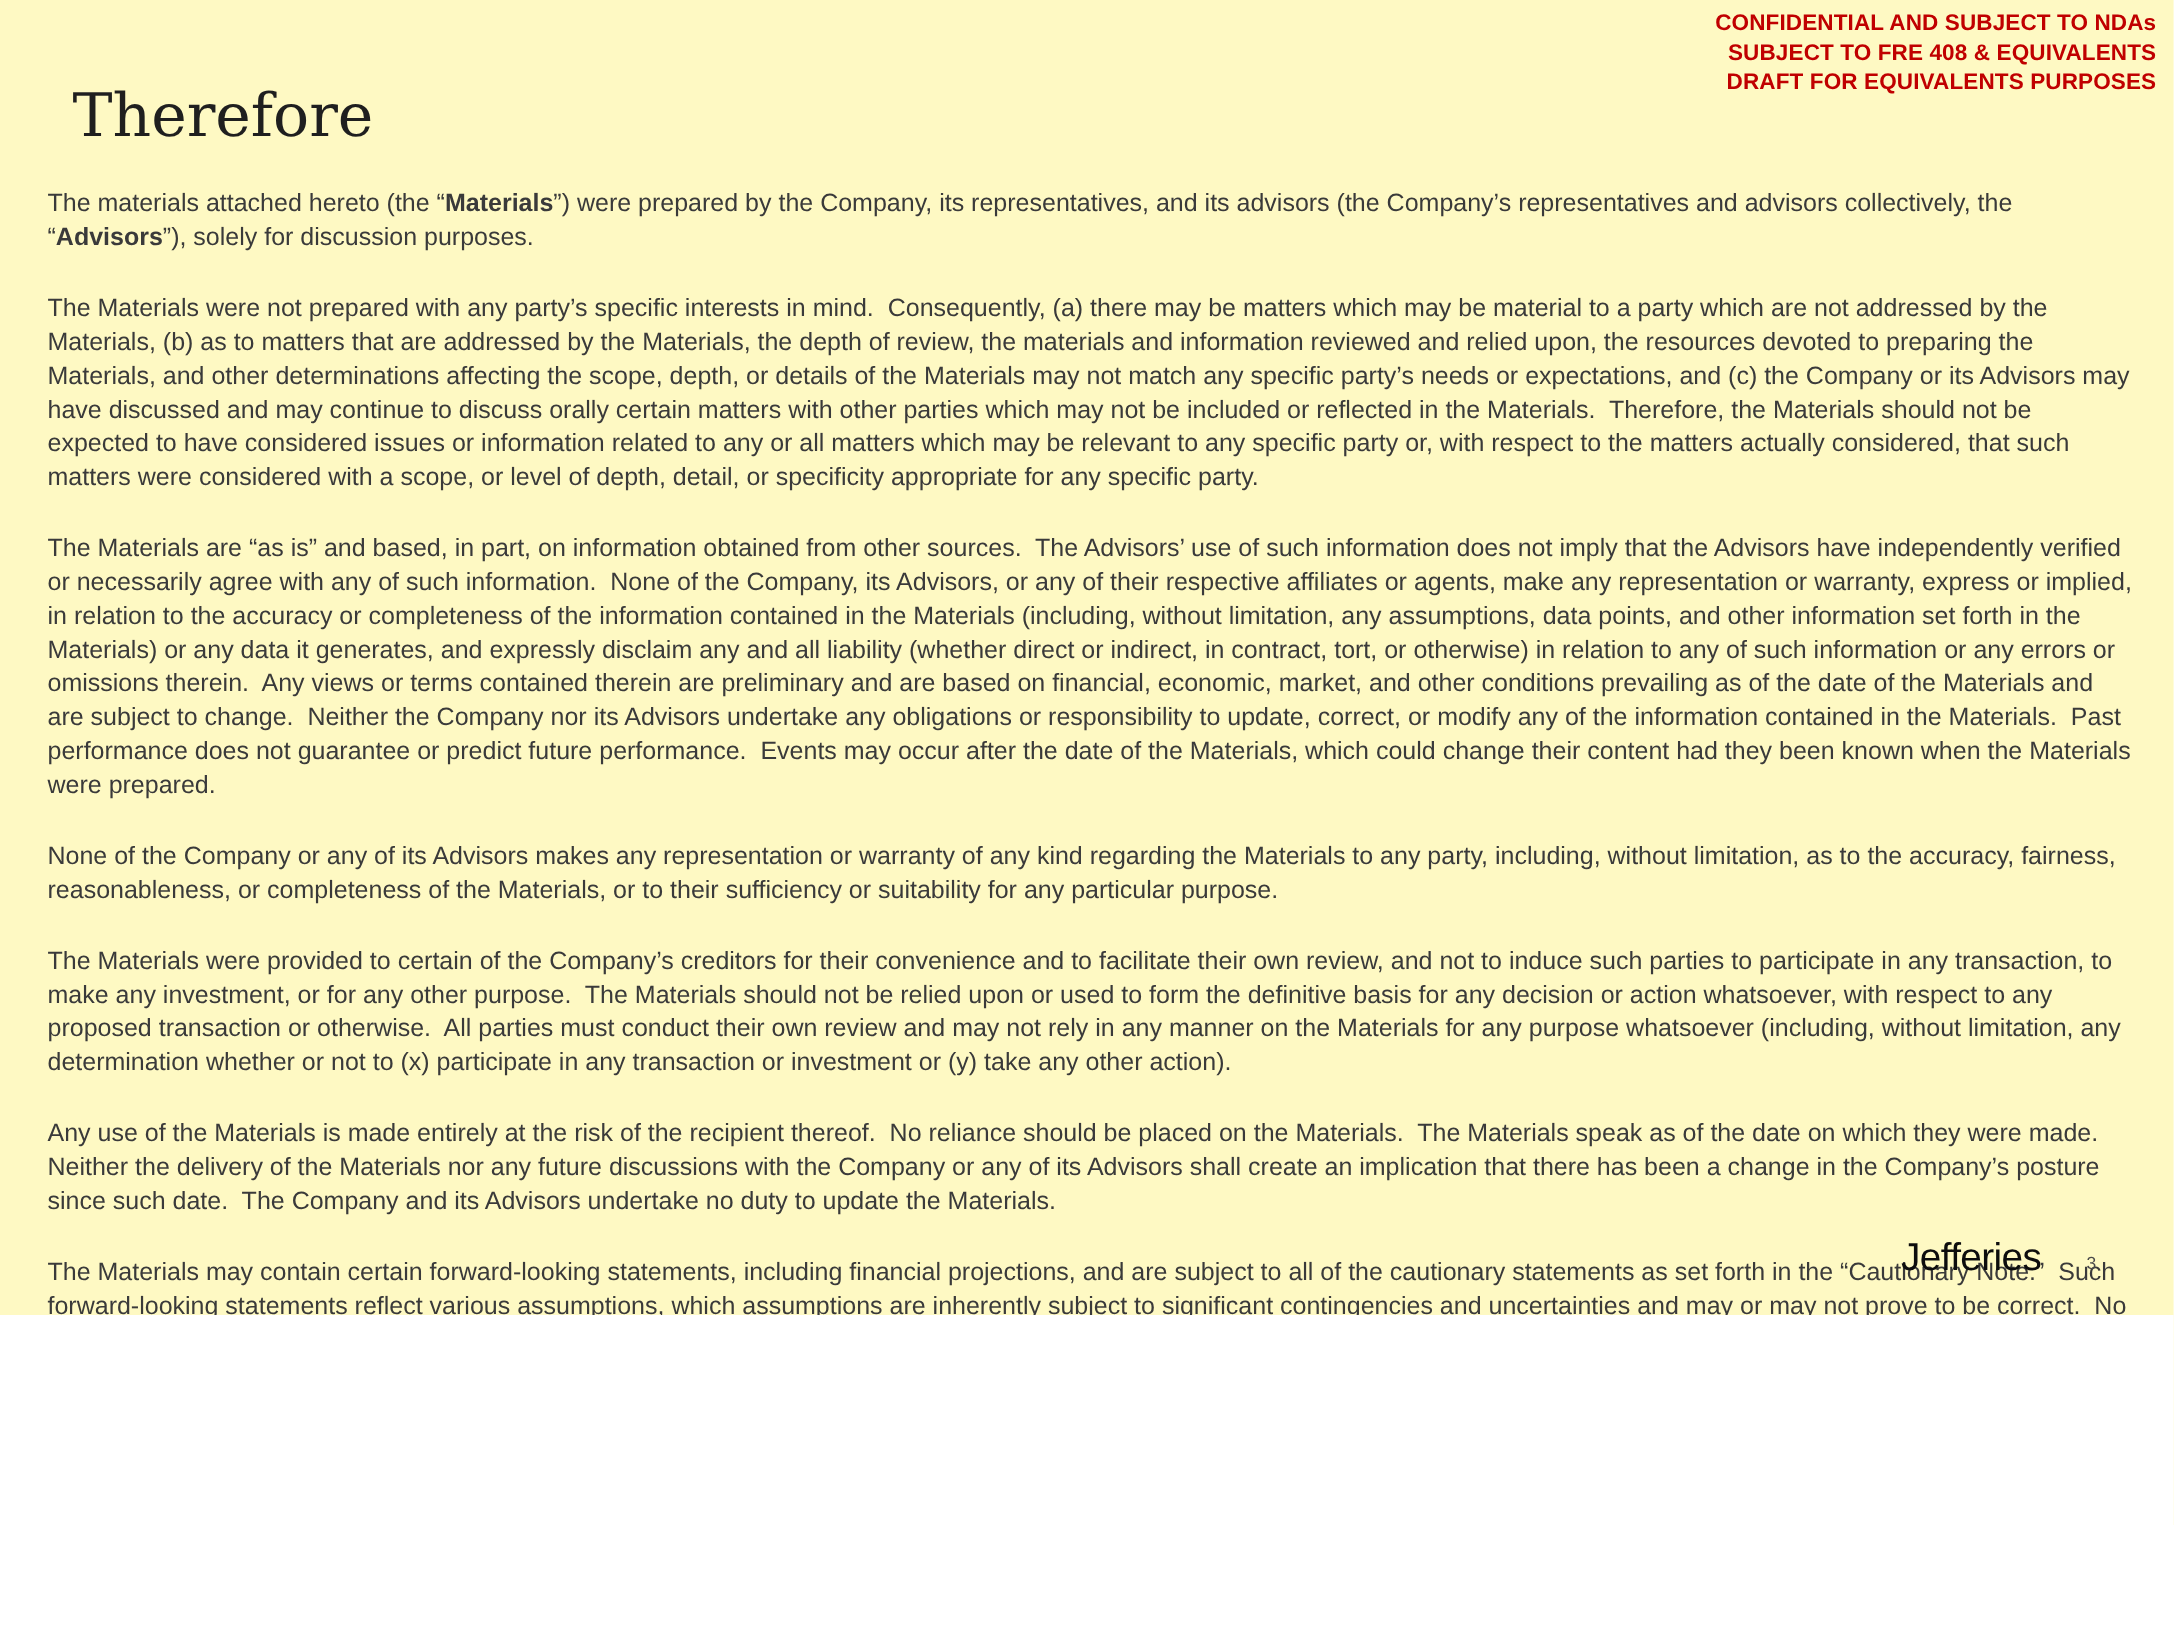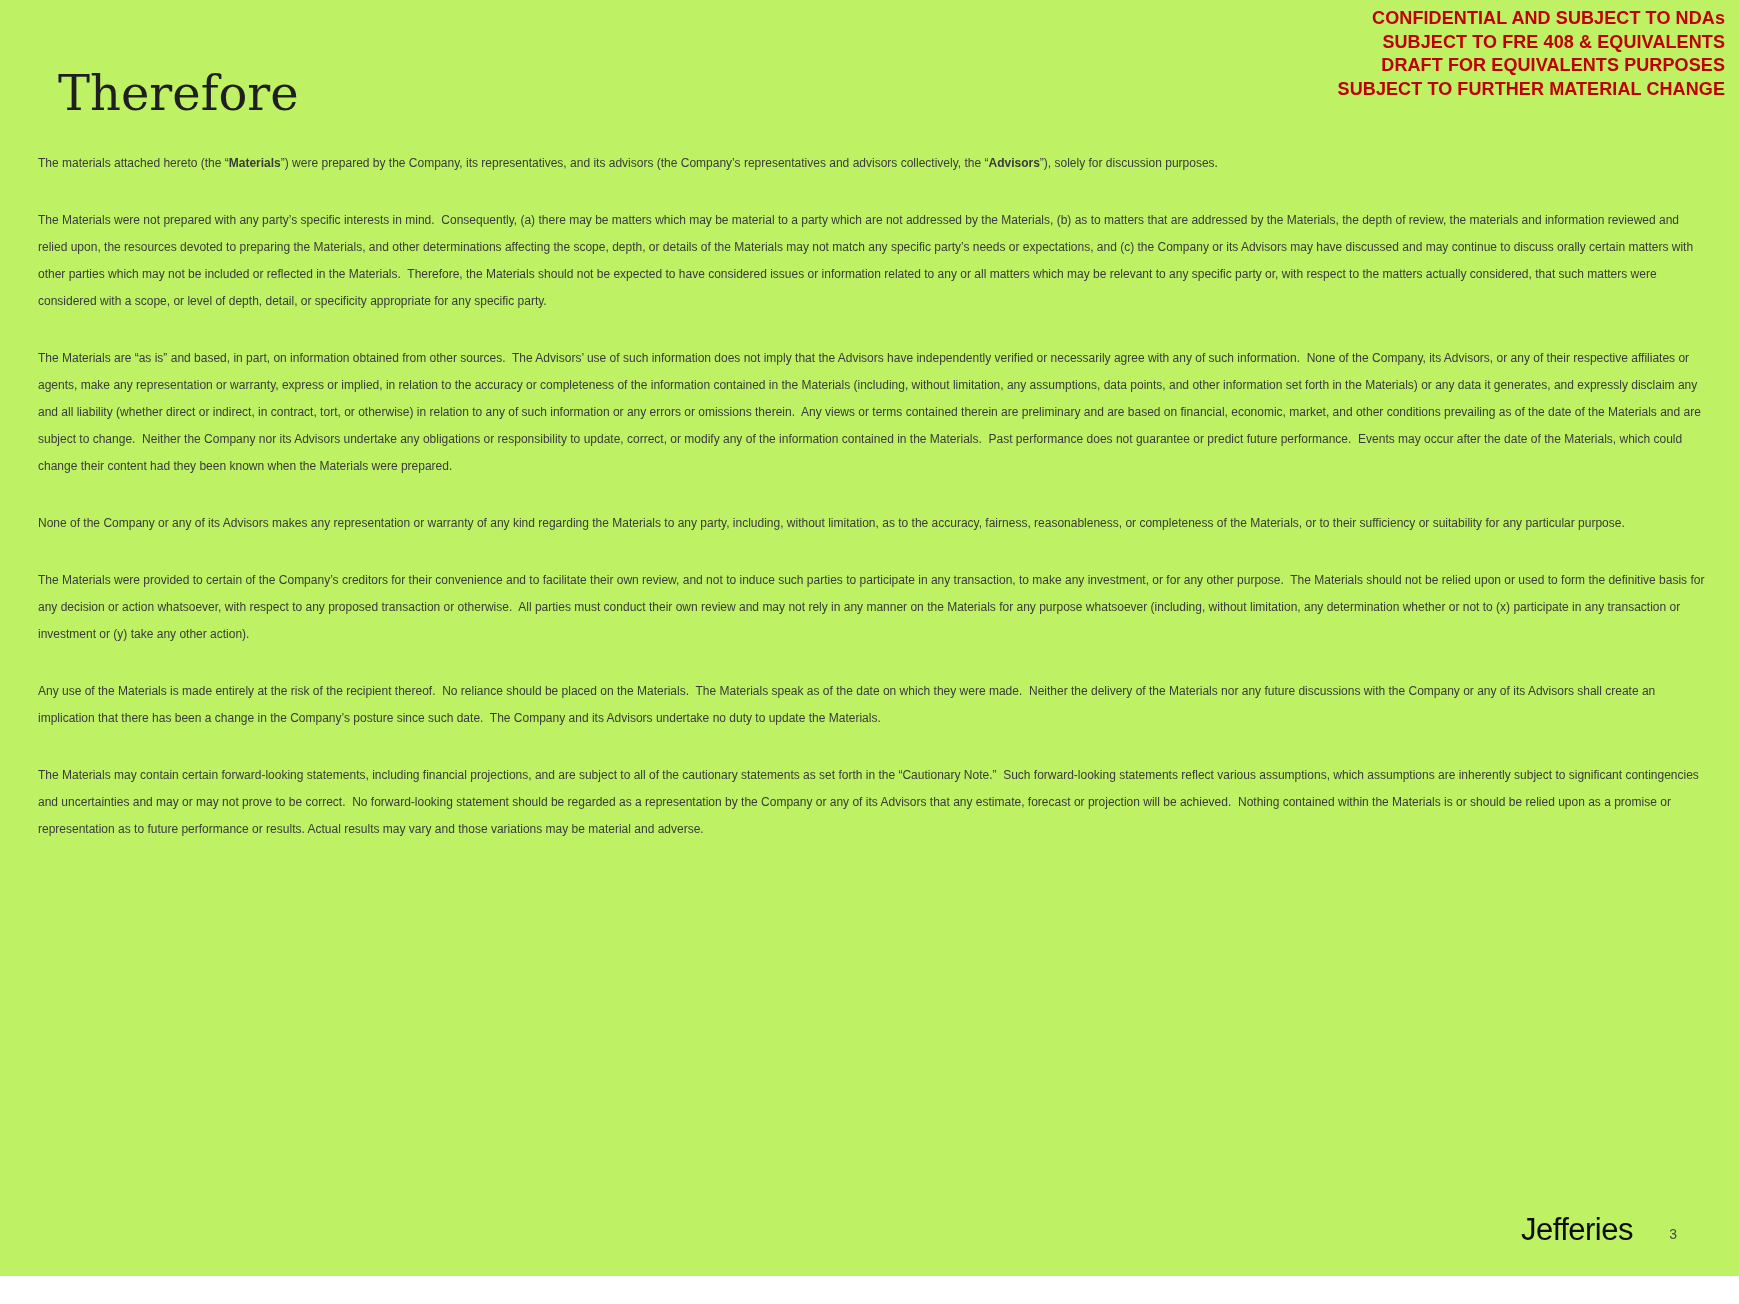--- a/index.html
+++ b/index.html
@@ -1,20 +1,20 @@
 <!DOCTYPE html>
 <html style="--accent: #C00000;"><head>
 <meta charset="utf-8">
 <style>
   html, body { margin: 0; padding: 0; background: #ffffff; }
   .slide {
     position: relative;
     width: 1739px;
-    height: 1276px;
-    background: #bef264;
+    height: 1052px;
+    background: #fef9c3;
     overflow: hidden;
     font-family: "Liberation Sans", sans-serif;
   }
 
   
   .classification {
     position: absolute;
     top: 7px;
     right: 14px;
     text-align: right;
@@ -38,21 +38,21 @@
     color: #1f1f1f;
   }
 
   
   .body-text {
     position: absolute;
     top: 150px;
     left: 38px;
     width: 1668px;
     color: #3a3a3a;
-    font-size: 12px;
+    font-size: 20px;
     line-height: 27px;
     text-align: left;
   }
   .body-text p.para {
     margin: 0 0 30px 0;
     white-space: pre-wrap;
   }
   .body-text .bold { font-weight: 700; }
 
   
@@ -76,21 +76,20 @@
 </style>
 </head>
 <body>
 
 <div class="slide">
 
   <div class="classification">
     <div>CONFIDENTIAL AND SUBJECT TO NDAs</div>
     <div>SUBJECT TO FRE 408 &amp; EQUIVALENTS</div>
     <div>DRAFT FOR EQUIVALENTS PURPOSES</div>
-    <div>SUBJECT TO FURTHER MATERIAL CHANGE</div>
   </div>
 
   <div class="page-title">Therefore</div>
 
   <div class="body-text">
       <p class="para"><span>The materials attached hereto (the “</span><span class="bold">Materials</span><span>”) were prepared by the Company, its representatives, and its advisors (the Company’s representatives and advisors collectively, the “</span><span class="bold">Advisors</span><span>”), solely for discussion purposes.</span></p>
       <p class="para"><span>The Materials were not prepared with any party’s specific interests in mind.  Consequently, (a) there may be matters which may be material to a party which are not addressed by the Materials, (b) as to matters that are addressed by the Materials, the depth of review, the materials and information reviewed and relied upon, the resources devoted to preparing the Materials, and other determinations affecting the scope, depth, or details of the Materials may not match any specific party’s needs or expectations, and (c) the Company or its Advisors may have discussed and may continue to discuss orally certain matters with other parties which may not be included or reflected in the Materials.  Therefore, the Materials should not be expected to have considered issues or information related to any or all matters which may be relevant to any specific party or, with respect to the matters actually considered, that such matters were considered with a scope, or level of depth, detail, or specificity appropriate for any specific party.</span></p>
       <p class="para"><span>The Materials are “as is” and based, in part, on information obtained from other sources.  The Advisors’ use of such information does not imply that the Advisors have independently verified or necessarily agree with any of such information.  None of the Company, its Advisors, or any of their respective affiliates or agents, make any representation or warranty, express or implied, in relation to the accuracy or completeness of the information contained in the Materials (including, without limitation, any assumptions, data points, and other information set forth in the Materials) or any data it generates, and expressly disclaim any and all liability (whether direct or indirect, in contract, tort, or otherwise) in relation to any of such information or any errors or omissions therein.  Any views or terms contained therein are preliminary and are based on financial, economic, market, and other conditions prevailing as of the date of the Materials and are subject to change.  Neither the Company nor its Advisors undertake any obligations or responsibility to update, correct, or modify any of the information contained in the Materials.  Past performance does not guarantee or predict future performance.  Events may occur after the date of the Materials, which could change their content had they been known when the Materials were prepared.</span></p>
       <p class="para"><span>None of the Company or any of its Advisors makes any representation or warranty of any kind regarding the Materials to any party, including, without limitation, as to the accuracy, fairness, reasonableness, or completeness of the Materials, or to their sufficiency or suitability for any particular purpose.</span></p>
       <p class="para"><span>The Materials were provided to certain of the Company’s creditors for their convenience and to facilitate their own review, and not to induce such parties to participate in any transaction, to make any investment, or for any other purpose.  The Materials should not be relied upon or used to form the definitive basis for any decision or action whatsoever, with respect to any proposed transaction or otherwise.  All parties must conduct their own review and may not rely in any manner on the Materials for any purpose whatsoever (including, without limitation, any determination whether or not to (x) participate in any transaction or investment or (y) take any other action).</span></p>

